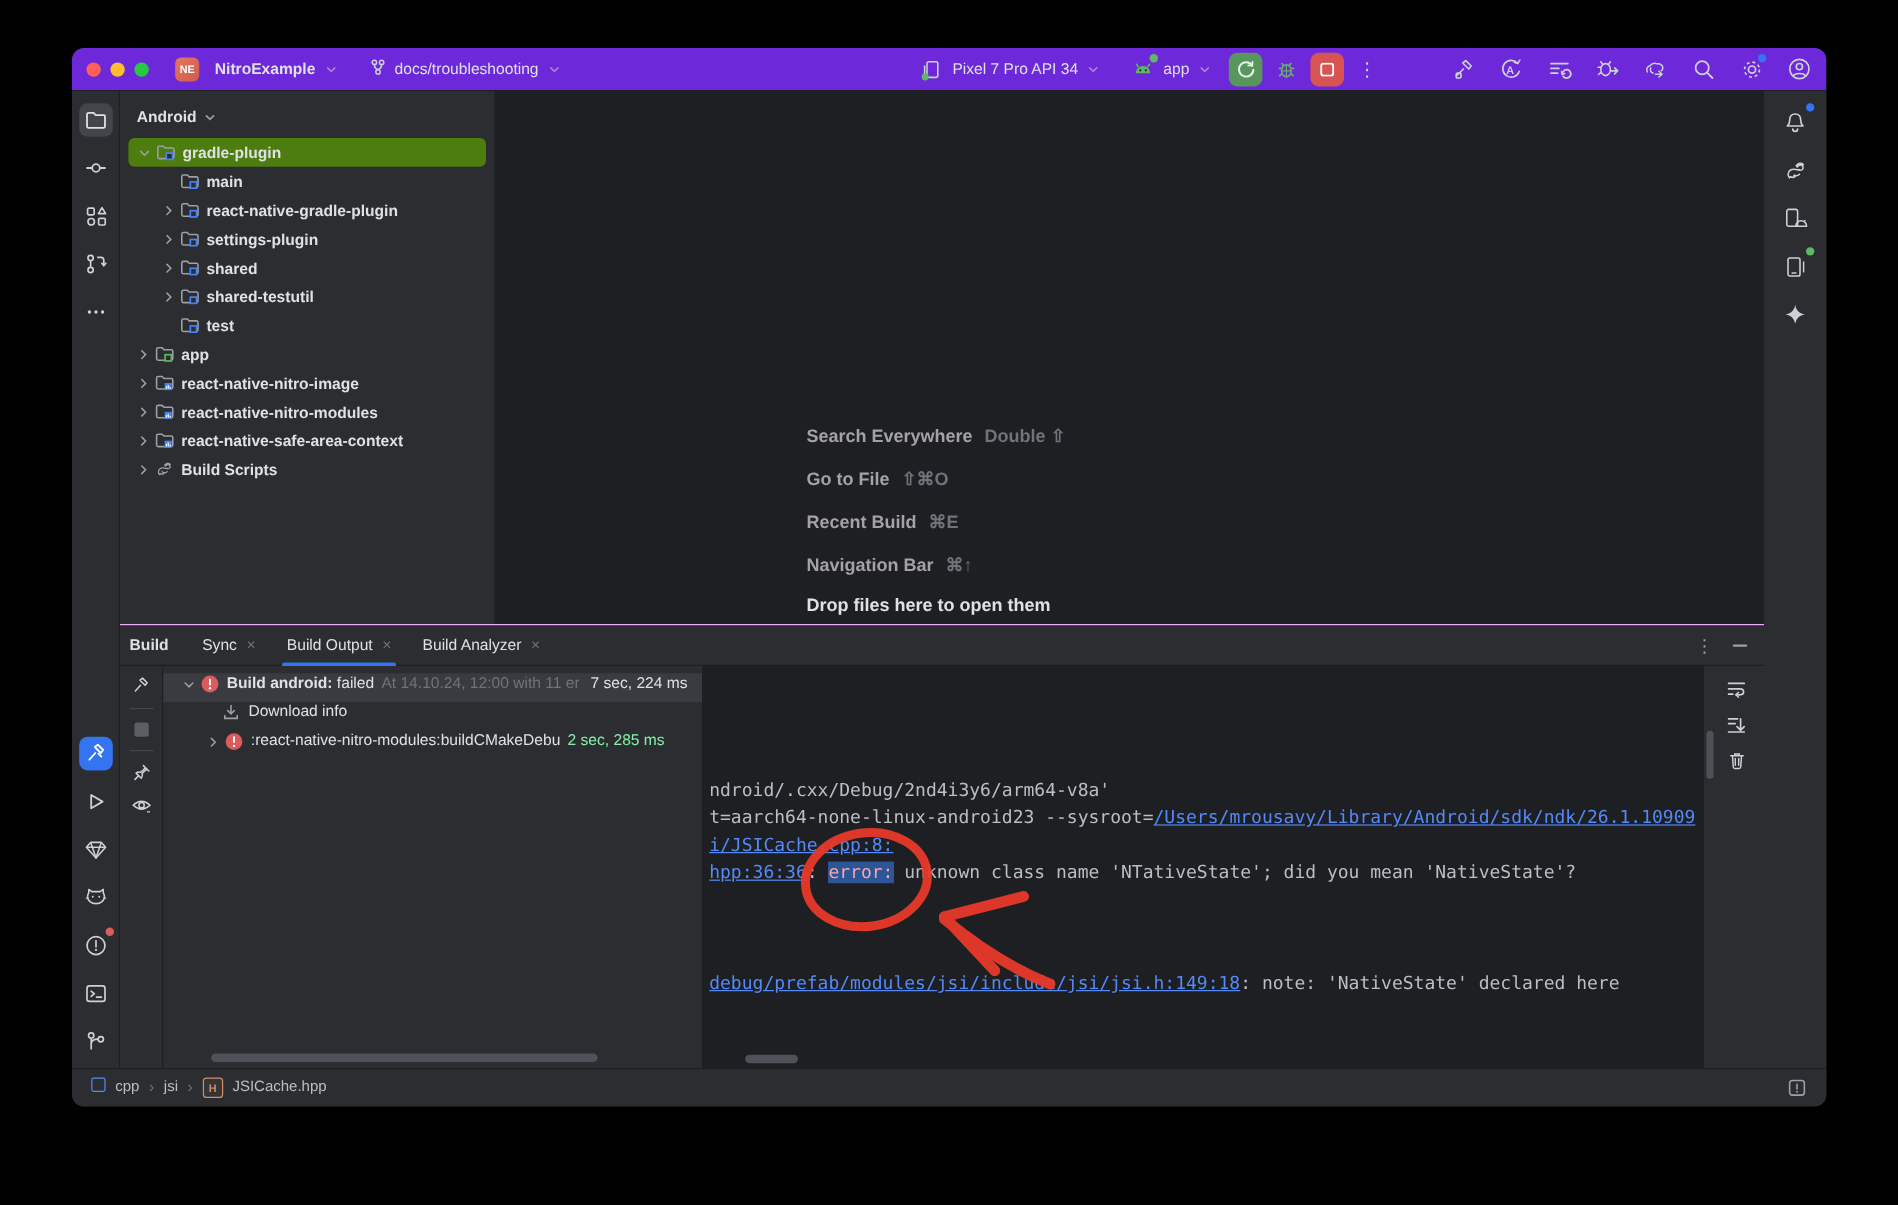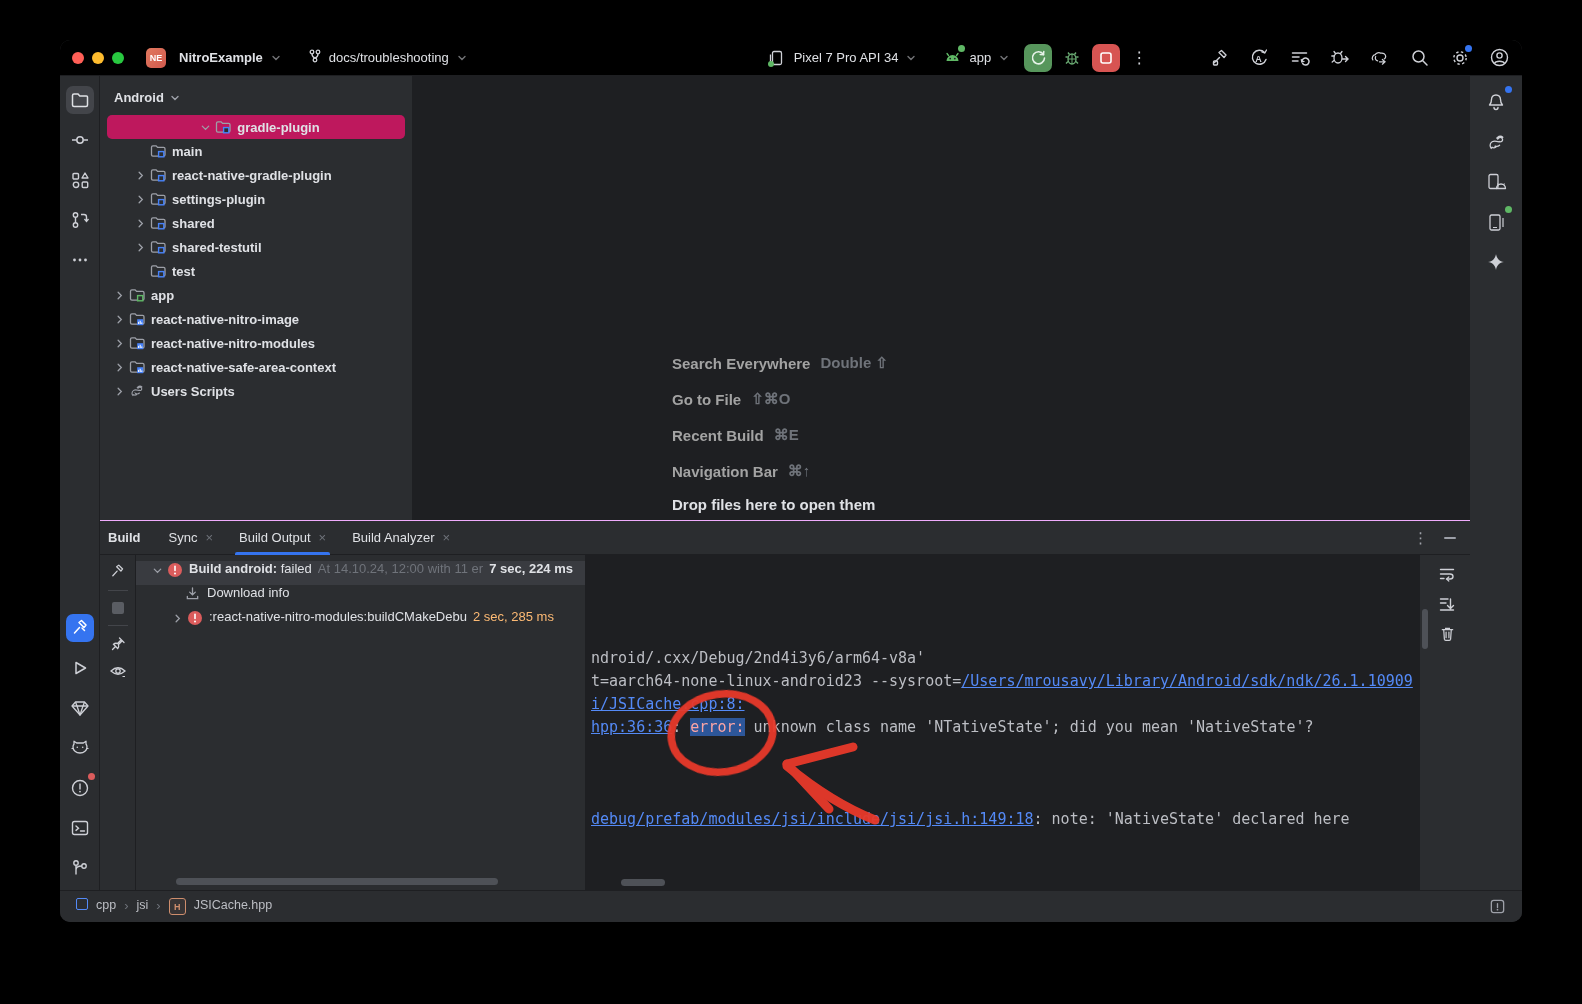--- a/index.html
+++ b/index.html
@@ -1,21 +1,21 @@
 <!DOCTYPE html>
 <html><head>
 <meta charset="utf-8">
 <style>
   html,body{margin:0;padding:0;background:#000;width:1582px;height:1004px;position:relative;
     font-family:"Liberation Sans",sans-serif;-webkit-font-smoothing:antialiased;}
   .window{position:absolute;left:60px;top:40px;width:1462px;height:882px;background:#2B2D30;
     border-radius:10px;overflow:hidden;color:#DFE1E5;font-size:13px;}
   
   .titlebar{position:absolute;left:0;top:0;width:1462px;height:36px;display:flex;align-items:center;
-    padding:0 12px;box-sizing:border-box;border-bottom:1px solid #1E1F22;background:#000000;}
+    padding:0 12px;box-sizing:border-box;border-bottom:1px solid #1E1F22;background:#6d28d9;}
   .lights{display:flex;gap:8px;margin-right:22px;}
   .light{width:12px;height:12px;border-radius:50%;}
   .l-red{background:#FF5F57}.l-yellow{background:#FEBC2E}.l-green{background:#28C840}
   .proj-badge{width:20px;height:20px;border-radius:5px;background:linear-gradient(135deg,#E2795F,#D05A4E);
     color:#fff;font-size:9px;font-weight:700;display:flex;align-items:center;justify-content:center;margin-right:7px;}
   .tb-item{display:flex;align-items:center;gap:6px;color:#DFE1E5;font-weight:600;}
   .chev-s{opacity:.55;margin-left:2px;display:flex}
   .branch{margin-left:26px;font-weight:400;color:#DFE1E5;text-align:right;}
   .sp2{flex:7}.sp1{flex:1}
   .tb-btn{width:28px;height:28px;border-radius:7px;display:flex;align-items:center;justify-content:center;margin:0 3px;}
@@ -33,21 +33,21 @@
   .railbtn.active-grey{background:#43454A}
   .railbtn.active-blue{background:#3574F0}
   .rail-spacer{flex:1}
   .rightrail{position:absolute;right:0;top:36px;width:52px;height:814px;display:flex;flex-direction:column;
     align-items:center;padding-top:12px;background:#2B2D30;}
   
   .project{position:absolute;left:40px;top:36px;width:312px;height:444px;background:#2B2D30;box-sizing:border-box;overflow:hidden;}
   .proj-head{display:flex;align-items:center;gap:6px;padding:14px 0 10px 14px;font-weight:700;}
   .trow{display:flex;align-items:center;height:24px;cursor:default;}
   .trow.lvl1{padding-left:10px}.trow.lvl2{padding-left:31px}
-  .trow.sel{background:#be185d;border-radius:5px;margin:0 7px;padding-left:4px;justify-content:center;}
+  .trow.sel{background:#4d7c0f;border-radius:5px;margin:0 7px;padding-left:4px;}
   .chev{width:18px;height:18px;display:flex;align-items:center;justify-content:center;flex:none;}
   .chev.down svg{transform:rotate(90deg)}
   .ticon{width:17px;height:17px;margin-right:6px;display:flex;align-items:center;justify-content:center;flex:none;}
   .tlabel{font-weight:600;color:#DFE1E5;white-space:nowrap;}
   
   .editor{position:absolute;left:352px;top:36px;width:1058px;height:444px;background:#1E1F22;}
   .shortcuts{position:absolute;left:260px;top:276px;font-size:15px;}
   .sc-row{margin-bottom:14px;display:flex;align-items:center;gap:10px;height:22px;}
   .sc-label{color:#a3a3a3;font-weight:600;}
   .sc-keys{color:#6F737A;font-weight:600;}
@@ -61,22 +61,22 @@
   .btab .x{color:#6F737A;font-size:13px;}
   .btab.active::after{content:"";position:absolute;left:-4px;right:-4px;bottom:0;height:3px;background:#3574F0;border-radius:2px 2px 0 0;}
   .bh-right{margin-left:auto;display:flex;align-items:center;gap:16px;color:#9DA0A8;}
   .minus{width:12px;height:2px;background:#9DA0A8;border-radius:1px;}
   .build-body{position:absolute;left:0;top:34px;right:0;bottom:0;display:flex;}
   .btool{width:36px;border-right:1px solid #1E1F22;box-sizing:border-box;display:flex;flex-direction:column;align-items:center;padding-top:8px;gap:10px;}
   .bdiv{width:20px;height:1px;background:#43454A;}
   .btree{width:449px;position:relative;padding-top:6px;box-sizing:border-box;overflow:hidden;}
   .brow{display:flex;align-items:flex-start;height:24px;padding-left:12px;white-space:nowrap;overflow:hidden;}
   .brow .bmeta{color:#6F737A;margin-left:6px;overflow:hidden;flex-shrink:1;}
-  .brow .bdur{margin-left:auto;padding-right:12px;font-weight:700;color:#DFE1E5;flex:none;}
-  .brow .bdur.grey{font-weight:400;color:#fdba74;}
+  .brow .bdur{margin-left:auto;padding-right:12px;font-weight:400;color:#DFE1E5;flex:none;}
+  .brow .bdur.grey{font-weight:400;color:#86efac;}
   .brow.sel{background:#393B40;}
   .bbold{font-weight:700;}
   .bicon{width:17px;height:17px;margin-right:6px;display:flex;align-items:center;justify-content:center;flex:none;}
   .console{flex:1;background:#1E1F22;position:relative;overflow:hidden;padding:92px 0 0 6px;box-sizing:border-box;
     font-family:"DejaVu Sans Mono",monospace;font-size:15px;line-height:23px;}
   .cline{white-space:pre;height:23px;}
   .seg-p{color:#BCBEC4}
   .seg-l{color:#548AF7;text-decoration:underline;cursor:pointer;}
   .seg-h{color:#fca5a5;background:#2D5699;}
   .ctools{width:50px;background:#2B2D30;display:flex;flex-direction:column;align-items:flex-end;padding:10px 14px 0 0;gap:12px;box-sizing:border-box;position:relative;}
@@ -490,21 +490,21 @@
             <svg width="11" height="11" viewBox="0 0 12 12">
               <path d="M4.5 2.5 L8 6 L4.5 9.5" fill="none" stroke="#9DA0A8" stroke-width="1.4" stroke-linecap="round"></path>
             </svg>
           </span>
           <span class="ticon">
             <svg width="16" height="16" viewBox="0 0 16 16">
               <path d="M12.9 3.9 c-1.1-1.1-2.8-1.1-3.9 0 l-.7.7.7.7.7-.7 c.7-.7 1.8-.7 2.5 0 .7.7.7 1.8 0 2.5 -1.8 1.8-4.5-1.6-7.6.3 -1 .6-1.6 1.6-1.6 2.8 0 .9.3 1.6.9 2.2 l.7-.7 c.9.5 1.9.5 2.8 0 l-.7-1.2 c1.2.7 2.7.5 3.7-.5" fill="none" stroke="#9DA0A8" stroke-width="1.1" stroke-linecap="round"></path>
               <circle cx="10.2" cy="7.2" r=".6" fill="#9DA0A8"></circle>
             </svg>
           </span>
-          <span class="tlabel">Users Scripts</span>
+          <span class="tlabel">Build Scripts</span>
         </div>
       </div>
   </div>
 
   <div class="editor">
     <div class="shortcuts">
       <div class="sc-row">
         <span class="sc-label">Search Everywhere</span>
         <span class="sc-keys">Double ⇧</span>
       </div>

